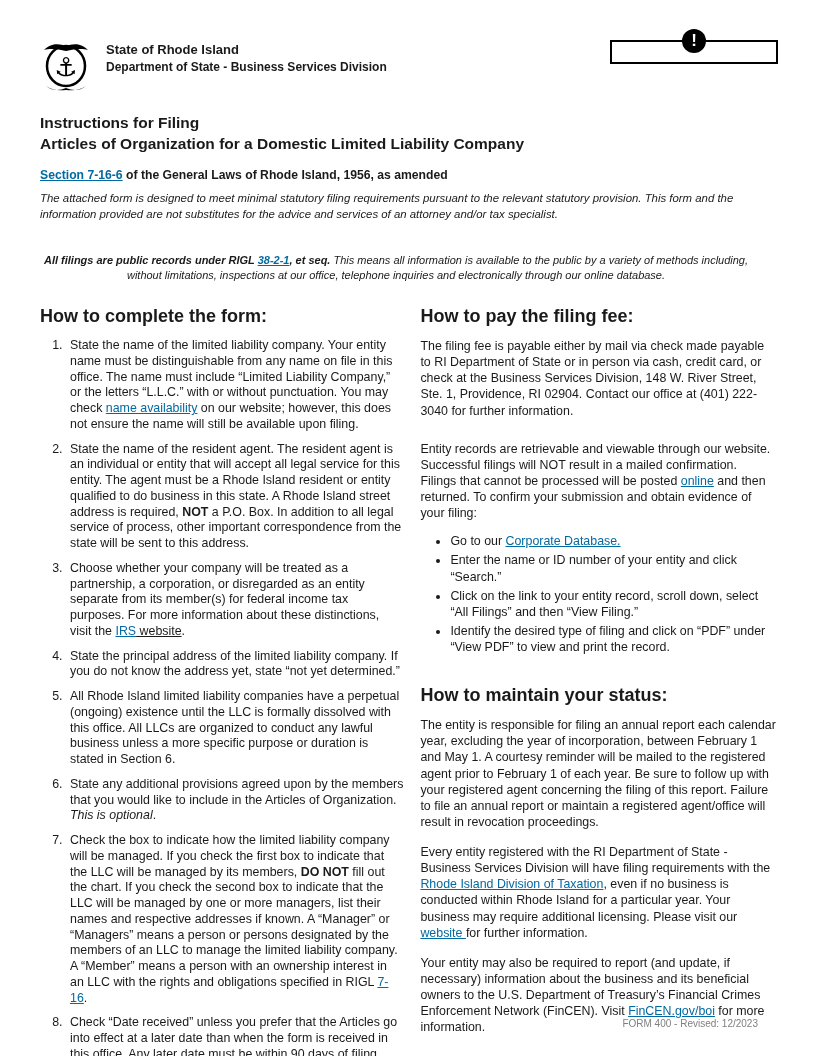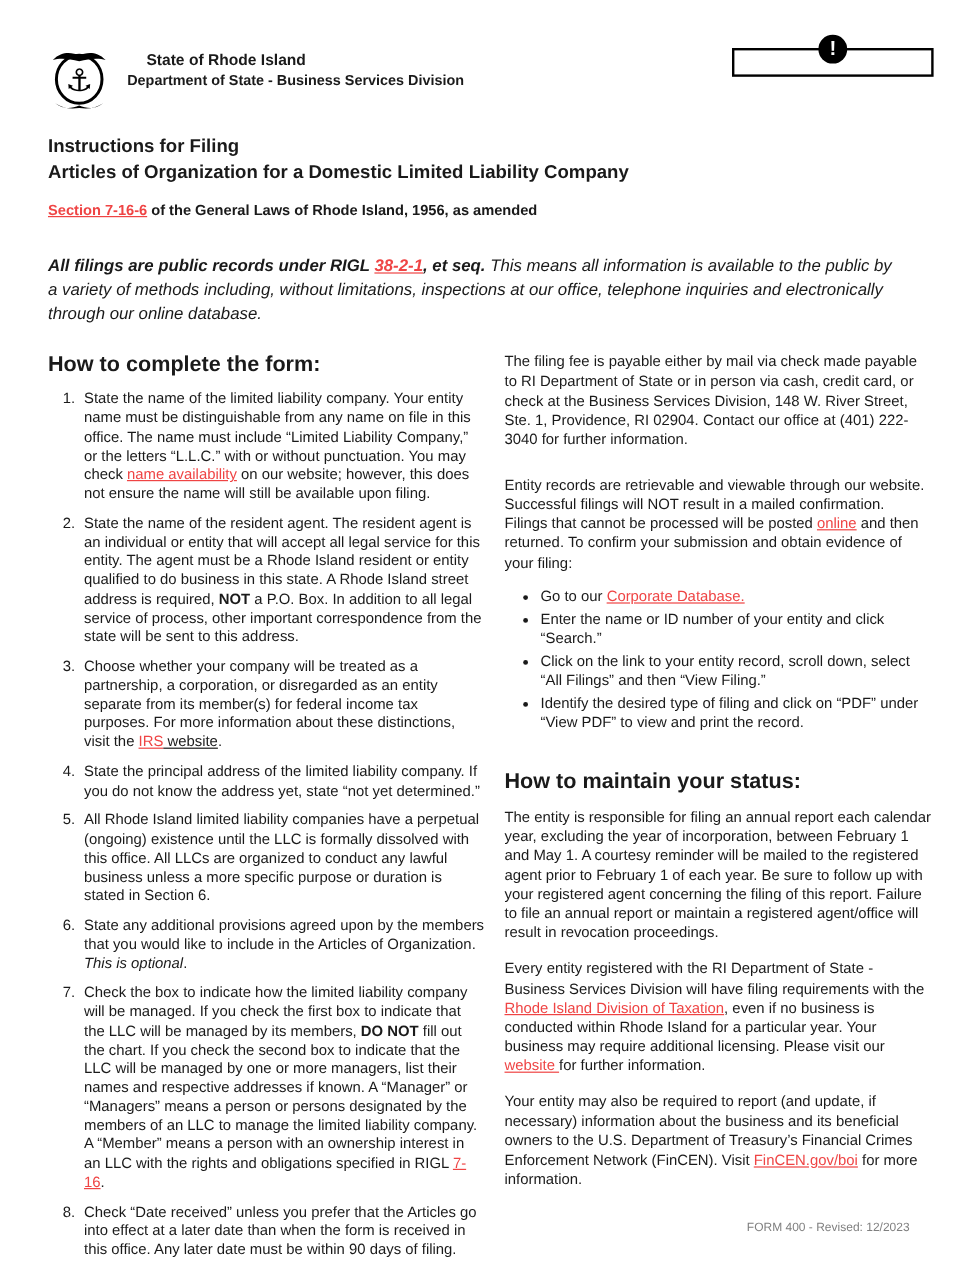--- a/index.html
+++ b/index.html
@@ -10,46 +10,46 @@
     background:#ffffff;
     font-family:"Liberation Sans", sans-serif;
     color:#1a1a1a;
     box-sizing:border-box;
     padding:40px 40px 0 40px;
     overflow:hidden;
   }
   .b{font-weight:bold;}
   .i{font-style:italic;}
   .u{text-decoration:underline;}
-  .lnk{color:#ef4444;text-decoration:underline;cursor:pointer;}
+  .lnk{color:#0369a1;text-decoration:underline;cursor:pointer;}
 
   
   .hdr{display:flex;align-items:flex-start;}
   .seal{width:52px;height:56px;margin-right:14px;flex:0 0 auto;}
-  .org1{font-size:13px;font-weight:bold;margin:2px 0 3px 16px;}
+  .org1{font-size:13px;font-weight:bold;margin:2px 0 3px 0;}
   .org2{font-size:12px;font-weight:bold;}
 
   
   .warnbox{
     position:absolute;top:40px;right:38px;width:148px;
     border:2px solid #000;background:#fff;
     text-align:center;font-weight:bold;font-size:12.2px;line-height:1.33;
     padding:12px 8px 8px 8px;
   }
   .warnicon{
     position:absolute;top:-13px;left:50%;transform:translateX(-50%);
     width:24px;height:24px;border-radius:50%;background:#000;color:#fff;
     font-size:17px;font-weight:bold;line-height:24px;text-align:center;
   }
 
   
   .title{font-size:15.5px;font-weight:bold;line-height:1.35;margin-top:17px;}
   .statute{font-size:12.2px;font-weight:bold;margin-top:13px;}
   .disclaimer{font-size:11.4px;font-style:italic;line-height:1.4;margin-top:9px;width:700px;}
-  .pubrec{font-size:14px;line-height:1.42;margin-top:30px;width:712px;}
+  .pubrec{font-size:11px;line-height:1.42;margin-top:30px;width:712px;text-align:center;}
 
   
   .cols{display:flex;gap:17px;margin-top:22px;}
   .col-left{width:370px;}
   .col-right{width:362px;}
   .sect-h{font-size:18px;font-weight:bold;margin:0 0 11px 0;}
   ol.instr{margin:0;padding-left:26px;font-size:12.4px;line-height:1.27;}
   ol.instr li{margin-bottom:9px;padding-left:4px;}
   .body-p{font-size:12.4px;line-height:1.3;margin:0 0 12px 0;}
   ul.blt{margin:6px 0 0 0;padding-left:30px;font-size:12.4px;line-height:1.3;}
@@ -86,20 +86,21 @@
     <div class="warnicon">!</div>
   </div>
 
   <div class="title">
     <div>Instructions for Filing</div>
     <div>Articles of Organization for a Domestic Limited Liability Company</div>
   </div>
 
   <div class="statute"><a class="b lnk">Section 7-16-6</a><span class="b"> of the General Laws of Rhode Island, 1956, as amended</span></div>
 
+  <div class="disclaimer">The attached form is designed to meet minimal statutory filing requirements pursuant to the relevant statutory provision. This form and the information provided are not substitutes for the advice and services of an attorney and/or tax specialist.</div>
 
   <div class="pubrec"><span class="b i">All filings are public records under RIGL </span><a class="b i lnk">38-2-1</a><span class="b i">, et seq.</span><span class="i"> This means all information is available to the public by a variety of methods including, without limitations, inspections at our office, telephone inquiries and electronically through our online database.</span></div>
 
   <div class="cols">
 
     <div class="col-left">
       <div class="sect-h">How to complete the form:</div>
       <ol class="instr">
           <li><span>State the name of the limited liability company. Your entity name must be distinguishable from any name on file in this office. The name must include “Limited Liability Company,” or the letters “L.L.C.” with or without punctuation. You may check </span><a class="lnk">name availability</a><span> on our website; however, this does not ensure the name will still be available upon filing.</span></li>
           <li><span>State the name of the resident agent. The resident agent is an individual or entity that will accept all legal service for this entity. The agent must be a Rhode Island resident or entity qualified to do business in this state. A Rhode Island street address is required, </span><span class="b">NOT</span><span> a P.O. Box. In addition to all legal service of process, other important correspondence from the state will be sent to this address.</span></li>
@@ -108,20 +109,21 @@
           <li><span>All Rhode Island limited liability companies have a perpetual (ongoing) existence until the LLC is formally dissolved with this office. All LLCs are organized to conduct any lawful business unless a more specific purpose or duration is stated in Section 6.</span></li>
           <li><span>State any additional provisions agreed upon by the members that you would like to include in the Articles of Organization. </span><span class="i">This is optional</span><span>.</span></li>
           <li><span>Check the box to indicate how the limited liability company will be managed. If you check the first box to indicate that the LLC will be managed by its members, </span><span class="b">DO NOT</span><span> fill out the chart. If you check the second box to indicate that the LLC will be managed by one or more managers, list their names and respective addresses if known. A “Manager” or “Managers” means a person or persons designated by the members of an LLC to manage the limited liability company. A “Member” means a person with an ownership interest in an LLC with the rights and obligations specified in RIGL </span><a class="lnk">7-16</a><span>.</span></li>
           <li><span>Check “Date received” unless you prefer that the Articles go into effect at a later date than when the form is received in this office.  Any later date must be within 90 days of filing.</span></li>
         </ol>
     </div>
 
     <div class="col-right">
 
       <div class="sect">
+        <div class="sect-h">How to pay the filing fee:</div>
         <div class="body-p"><span>The filing fee is payable either by mail via check made payable to RI Department of State or in person via cash, credit card, or check at the Business Services Division, 148 W. River Street, Ste. 1, Providence, RI 02904. Contact our office at (401) 222-3040 for further information.</span></div>
       </div>
 
       <div class="sect sect-confirm">
         <div class="body-p"><span>Entity records are retrievable and viewable through our website. Successful filings will NOT result in a mailed confirmation. Filings that cannot be processed will be posted </span><a class="lnk">online</a><span> and then returned. To confirm your submission and obtain evidence of your filing:</span></div>
         <ul class="blt">
             <li><span>Go to our </span><a class="lnk">Corporate Database.</a></li>
             <li><span>Enter the name or ID number of your entity and click “Search.”</span></li>
             <li><span>Click on the link to your entity record, scroll down, select “All Filings” and then “View Filing.”</span></li>
             <li><span>Identify the desired type of filing and click on “PDF” under “View PDF” to view and print the record.</span></li>

